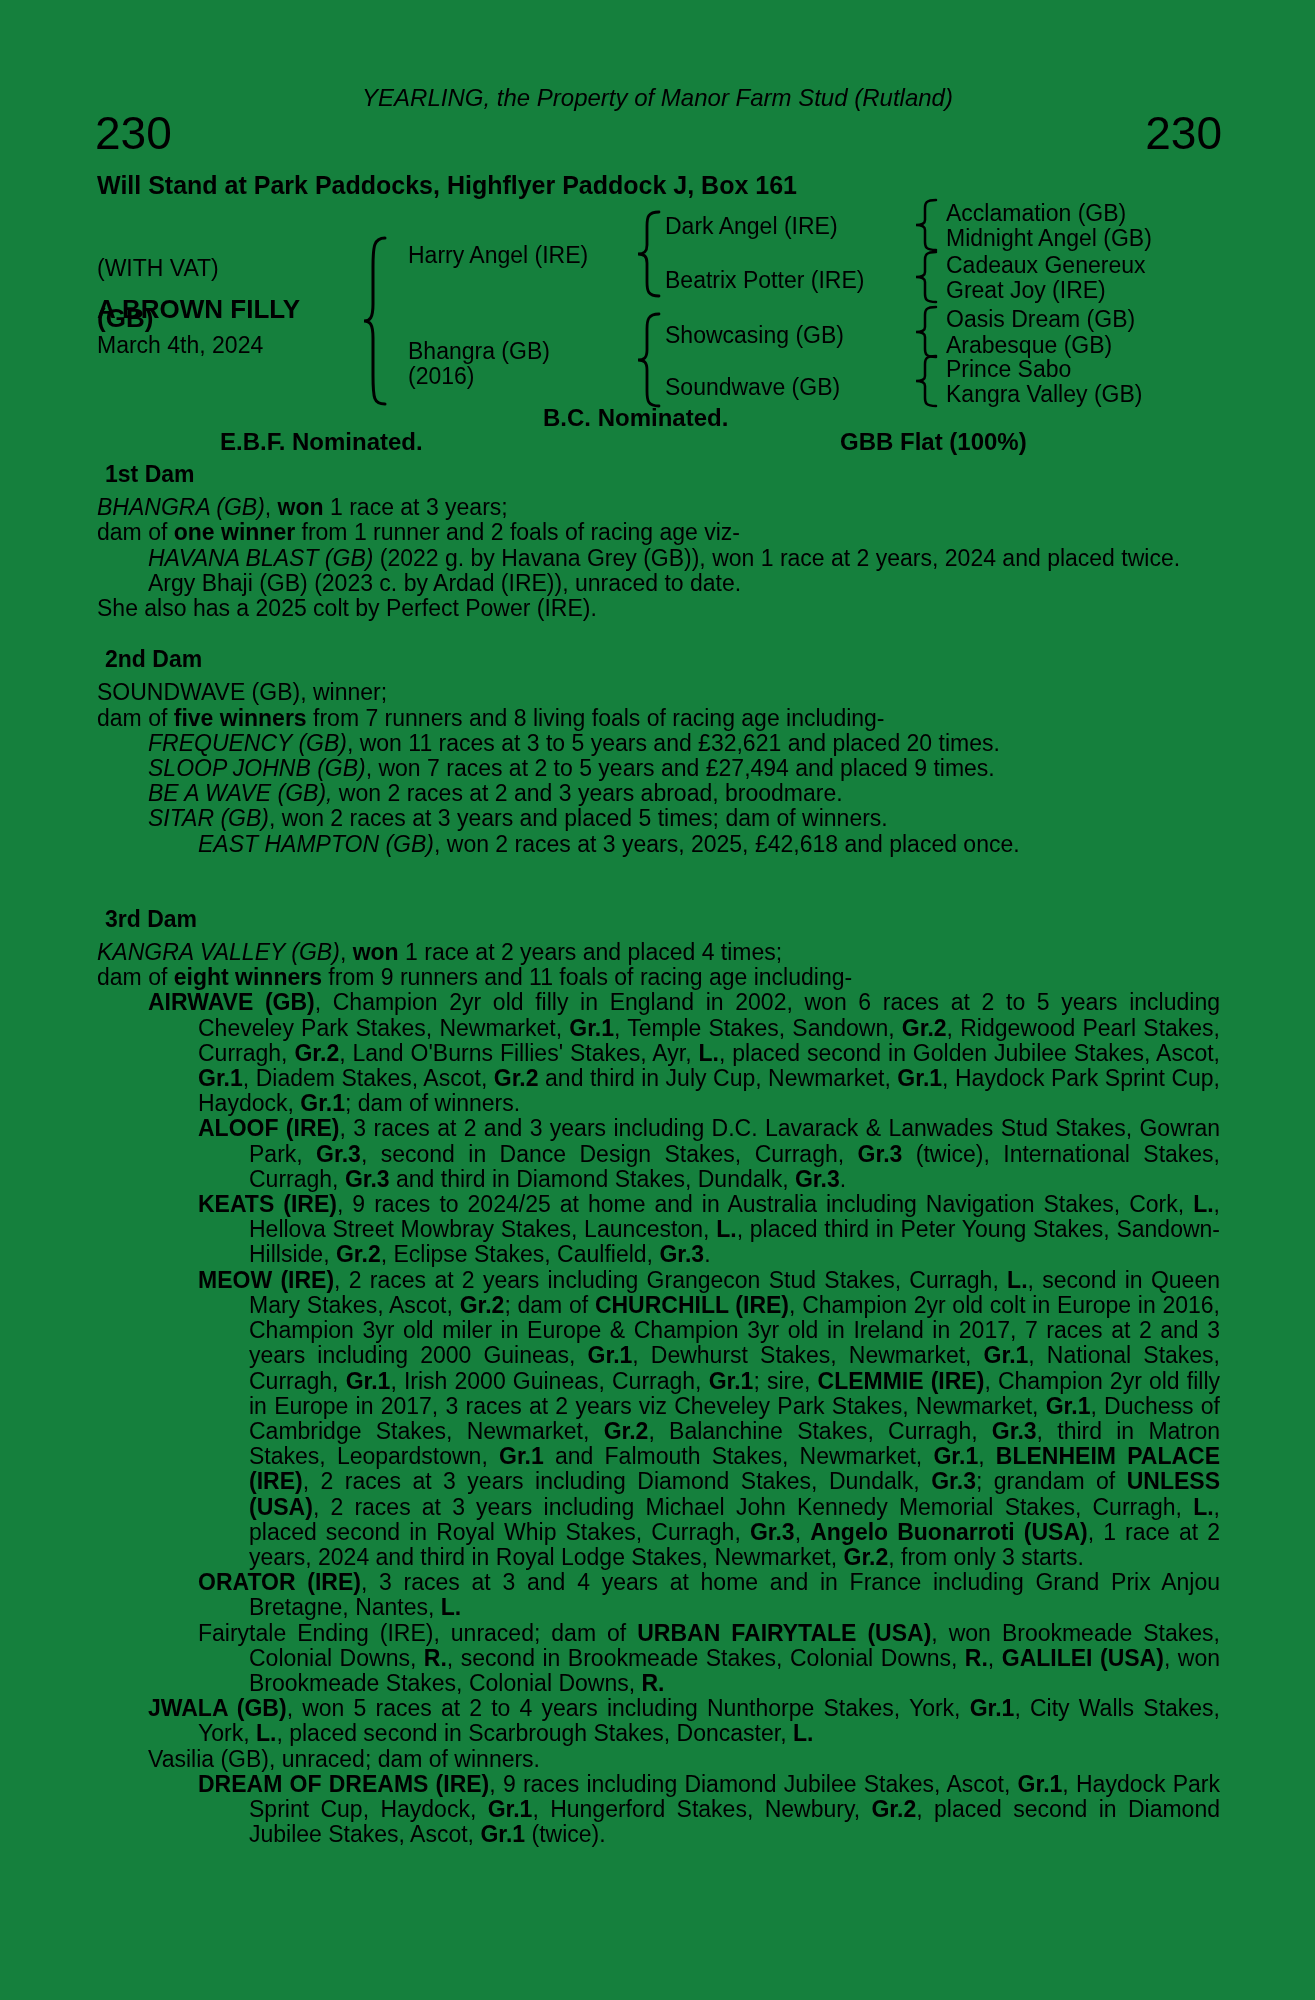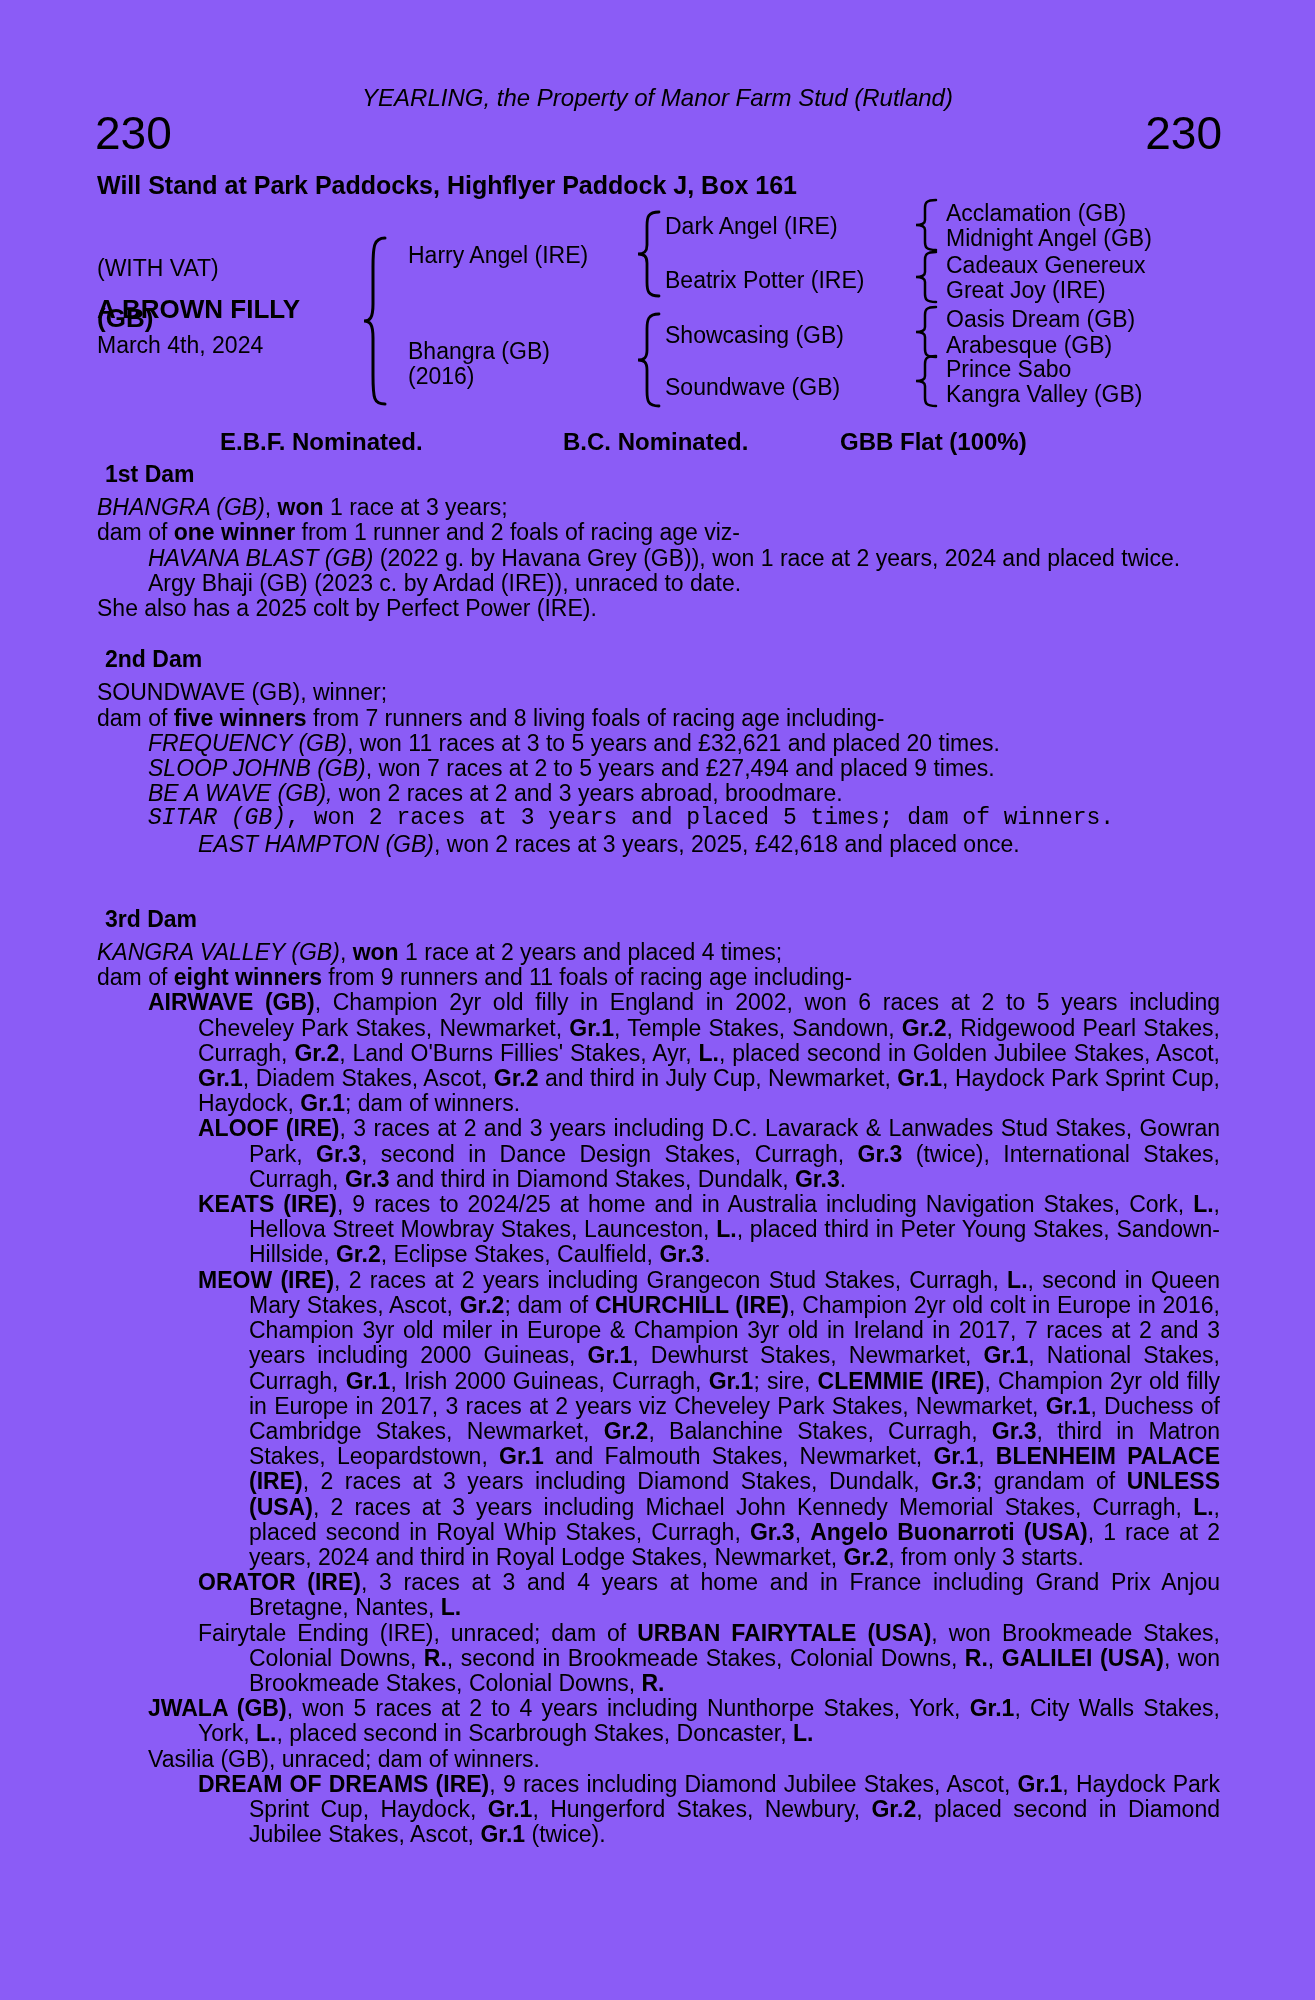--- a/index.html
+++ b/index.html
@@ -1,17 +1,17 @@
 <!DOCTYPE html>
 <html><head>
 <meta charset="utf-8">
 <style>
   html,body{margin:0;padding:0;background:#fff;}
   #page{
-    position:relative;width:1315px;height:2000px;background:#8b5cf6;color:#000;
+    position:relative;width:1315px;height:2000px;background:#15803d;color:#000;
     font-family:"Liberation Sans","DejaVu Sans",sans-serif;overflow:hidden;
   }
   .abs{position:absolute;white-space:nowrap;}
   #yearling-line{top:84px;left:0;width:100%;text-align:center;font-style:italic;font-size:24px;}
   .lot{font-size:46px;font-weight:400;line-height:1;}
   #lot-left{left:95px;top:110px;}
   #lot-right{right:93px;top:110px;}
   #stand-line{left:97px;top:171px;font-size:25px;font-weight:700;}
   .ped{font-size:23px;line-height:26px;}
   .ped-bold{font-size:26px;font-weight:700;line-height:26px;}
@@ -97,38 +97,38 @@
     <div class="abs ped" style="left:946px;top:252px;">Cadeaux Genereux</div>
     <div class="abs ped" style="left:946px;top:277px;">Great Joy (IRE)</div>
     <div class="abs ped" style="left:946px;top:306px;">Oasis Dream (GB)</div>
     <div class="abs ped" style="left:946px;top:332px;">Arabesque (GB)</div>
     <div class="abs ped" style="left:946px;top:356px;">Prince Sabo</div>
     <div class="abs ped" style="left:946px;top:381px;">Kangra Valley (GB)</div>
   </div>
 
   <div>
     <div class="abs nom" style="left:220px;top:428px;">E.B.F. Nominated.</div>
-    <div class="abs nom" style="left:543px;top:428px;margin-left:20px;">B.C. Nominated.</div>
+    <div class="abs nom" style="left:543px;top:404px;">B.C. Nominated.</div>
     <div class="abs nom" style="left:840px;top:428px;">GBB Flat (100%)</div>
   </div>
 
   <div id="catalogue-body">
       <div class="section-heading">1st Dam</div>
       <p class="para" style="padding-left: 0px; text-indent: 0px;"><span class="seg-i">BHANGRA (GB)</span><span class="seg-n">, </span><span class="seg-b">won</span><span class="seg-n"> 1 race at 3 years;</span></p>
       <p class="para" style="padding-left: 0px; text-indent: 0px;"><span class="seg-n">dam of </span><span class="seg-b">one winner</span><span class="seg-n"> from 1 runner and 2 foals of racing age viz-</span></p>
       <p class="para" style="padding-left: 101px; text-indent: -50px;"><span class="seg-i">HAVANA BLAST (GB)</span><span class="seg-n"> (2022 g. by Havana Grey (GB)), won 1 race at 2 years, 2024 and placed twice.</span></p>
       <p class="para" style="padding-left: 101px; text-indent: -50px;"><span class="seg-n">Argy Bhaji (GB) (2023 c. by Ardad (IRE)), unraced to date.</span></p>
       <p class="para" style="padding-left: 0px; text-indent: 0px;"><span class="seg-n">She also has a 2025 colt by Perfect Power (IRE).</span></p>
       <div class="section-heading gap1">2nd Dam</div>
       <p class="para" style="padding-left: 0px; text-indent: 0px;"><span class="seg-n">SOUNDWAVE (GB), winner;</span></p>
       <p class="para" style="padding-left: 0px; text-indent: 0px;"><span class="seg-n">dam of </span><span class="seg-b">five winners</span><span class="seg-n"> from 7 runners and 8 living foals of racing age including-</span></p>
       <p class="para" style="padding-left: 101px; text-indent: -50px;"><span class="seg-i">FREQUENCY (GB)</span><span class="seg-n">, won 11 races at 3 to 5 years and £32,621 and placed 20 times.</span></p>
       <p class="para" style="padding-left: 101px; text-indent: -50px;"><span class="seg-i">SLOOP JOHNB (GB)</span><span class="seg-n">, won 7 races at 2 to 5 years and £27,494 and placed 9 times.</span></p>
       <p class="para" style="padding-left: 101px; text-indent: -50px;"><span class="seg-i">BE A WAVE (GB),</span><span class="seg-n"> won 2 races at 2 and 3 years abroad, broodmare.</span></p>
-      <p class="para" style="padding-left: 101px; text-indent: -50px; font-family: Liberation Mono, monospace;"><span class="seg-i">SITAR (GB)</span><span class="seg-n">, won 2 races at 3 years and placed 5 times; dam of winners.</span></p>
+      <p class="para" style="padding-left: 101px; text-indent: -50px;"><span class="seg-i">SITAR (GB)</span><span class="seg-n">, won 2 races at 3 years and placed 5 times; dam of winners.</span></p>
       <p class="para" style="padding-left: 152px; text-indent: -51px;"><span class="seg-i">EAST HAMPTON (GB)</span><span class="seg-n">, won 2 races at 3 years, 2025, £42,618 and placed once.</span></p>
       <div class="section-heading gap2">3rd Dam</div>
       <p class="para" style="padding-left: 0px; text-indent: 0px;"><span class="seg-i">KANGRA VALLEY (GB)</span><span class="seg-n">, </span><span class="seg-b">won</span><span class="seg-n"> 1 race at 2 years and placed 4 times;</span></p>
       <p class="para" style="padding-left: 0px; text-indent: 0px;"><span class="seg-n">dam of </span><span class="seg-b">eight winners</span><span class="seg-n"> from 9 runners and 11 foals of racing age including-</span></p>
       <p class="para" style="padding-left: 101px; text-indent: -50px;"><span class="seg-b">AIRWAVE (GB)</span><span class="seg-n">, Champion 2yr old filly in England in 2002, won 6 races at 2 to 5 years including Cheveley Park Stakes, Newmarket, </span><span class="seg-b">Gr.1</span><span class="seg-n">, Temple Stakes, Sandown, </span><span class="seg-b">Gr.2</span><span class="seg-n">, Ridgewood Pearl Stakes, Curragh, </span><span class="seg-b">Gr.2</span><span class="seg-n">, Land O'Burns Fillies' Stakes, Ayr, </span><span class="seg-b">L.</span><span class="seg-n">, placed second in Golden Jubilee Stakes, Ascot, </span><span class="seg-b">Gr.1</span><span class="seg-n">, Diadem Stakes, Ascot, </span><span class="seg-b">Gr.2</span><span class="seg-n"> and third in July Cup, Newmarket, </span><span class="seg-b">Gr.1</span><span class="seg-n">, Haydock Park Sprint Cup, Haydock, </span><span class="seg-b">Gr.1</span><span class="seg-n">; dam of winners.</span></p>
       <p class="para" style="padding-left: 152px; text-indent: -51px;"><span class="seg-b">ALOOF (IRE)</span><span class="seg-n">, 3 races at 2 and 3 years including D.C. Lavarack &amp; Lanwades Stud Stakes, Gowran Park, </span><span class="seg-b">Gr.3</span><span class="seg-n">, second in Dance Design Stakes, Curragh, </span><span class="seg-b">Gr.3</span><span class="seg-n"> (twice), International Stakes, Curragh, </span><span class="seg-b">Gr.3</span><span class="seg-n"> and third in Diamond Stakes, Dundalk, </span><span class="seg-b">Gr.3</span><span class="seg-n">.</span></p>
       <p class="para" style="padding-left: 152px; text-indent: -51px;"><span class="seg-b">KEATS (IRE)</span><span class="seg-n">, 9 races to 2024/25 at home and in Australia including Navigation Stakes, Cork, </span><span class="seg-b">L.</span><span class="seg-n">, Hellova Street Mowbray Stakes, Launceston, </span><span class="seg-b">L.</span><span class="seg-n">, placed third in Peter Young Stakes, Sandown-Hillside, </span><span class="seg-b">Gr.2</span><span class="seg-n">, Eclipse Stakes, Caulfield, </span><span class="seg-b">Gr.3</span><span class="seg-n">.</span></p>
       <p class="para" style="padding-left: 152px; text-indent: -51px;"><span class="seg-b">MEOW (IRE)</span><span class="seg-n">, 2 races at 2 years including Grangecon Stud Stakes, Curragh, </span><span class="seg-b">L.</span><span class="seg-n">, second in Queen Mary Stakes, Ascot, </span><span class="seg-b">Gr.2</span><span class="seg-n">; dam of </span><span class="seg-b">CHURCHILL (IRE)</span><span class="seg-n">, Champion 2yr old colt in Europe in 2016, Champion 3yr old miler in Europe &amp; Champion 3yr old in Ireland in 2017, 7 races at 2 and 3 years including 2000 Guineas, </span><span class="seg-b">Gr.1</span><span class="seg-n">, Dewhurst Stakes, Newmarket, </span><span class="seg-b">Gr.1</span><span class="seg-n">, National Stakes, Curragh, </span><span class="seg-b">Gr.1</span><span class="seg-n">, Irish 2000 Guineas, Curragh, </span><span class="seg-b">Gr.1</span><span class="seg-n">; sire, </span><span class="seg-b">CLEMMIE (IRE)</span><span class="seg-n">, Champion 2yr old filly in Europe in 2017, 3 races at 2 years viz Cheveley Park Stakes, Newmarket, </span><span class="seg-b">Gr.1</span><span class="seg-n">, Duchess of Cambridge Stakes, Newmarket, </span><span class="seg-b">Gr.2</span><span class="seg-n">, Balanchine Stakes, Curragh, </span><span class="seg-b">Gr.3</span><span class="seg-n">, third in Matron Stakes, Leopardstown, </span><span class="seg-b">Gr.1</span><span class="seg-n"> and Falmouth Stakes, Newmarket, </span><span class="seg-b">Gr.1</span><span class="seg-n">, </span><span class="seg-b">BLENHEIM PALACE (IRE)</span><span class="seg-n">, 2 races at 3 years including Diamond Stakes, Dundalk, </span><span class="seg-b">Gr.3</span><span class="seg-n">; grandam of </span><span class="seg-b">UNLESS (USA)</span><span class="seg-n">, 2 races at 3 years including Michael John Kennedy Memorial Stakes, Curragh, </span><span class="seg-b">L.</span><span class="seg-n">, placed second in Royal Whip Stakes, Curragh, </span><span class="seg-b">Gr.3</span><span class="seg-n">, </span><span class="seg-b">Angelo Buonarroti (USA)</span><span class="seg-n">, 1 race at 2 years, 2024 and third in Royal Lodge Stakes, Newmarket, </span><span class="seg-b">Gr.2</span><span class="seg-n">, from only 3 starts.</span></p>
       <p class="para" style="padding-left: 152px; text-indent: -51px;"><span class="seg-b">ORATOR (IRE)</span><span class="seg-n">, 3 races at 3 and 4 years at home and in France including Grand Prix Anjou Bretagne, Nantes, </span><span class="seg-b">L.</span></p>
       <p class="para" style="padding-left: 152px; text-indent: -51px;"><span class="seg-n">Fairytale Ending (IRE), unraced; dam of </span><span class="seg-b">URBAN FAIRYTALE (USA)</span><span class="seg-n">, won Brookmeade Stakes, Colonial Downs, </span><span class="seg-b">R.</span><span class="seg-n">, second in Brookmeade Stakes, Colonial Downs, </span><span class="seg-b">R.</span><span class="seg-n">, </span><span class="seg-b">GALILEI (USA)</span><span class="seg-n">, won Brookmeade Stakes, Colonial Downs, </span><span class="seg-b">R.</span></p>

